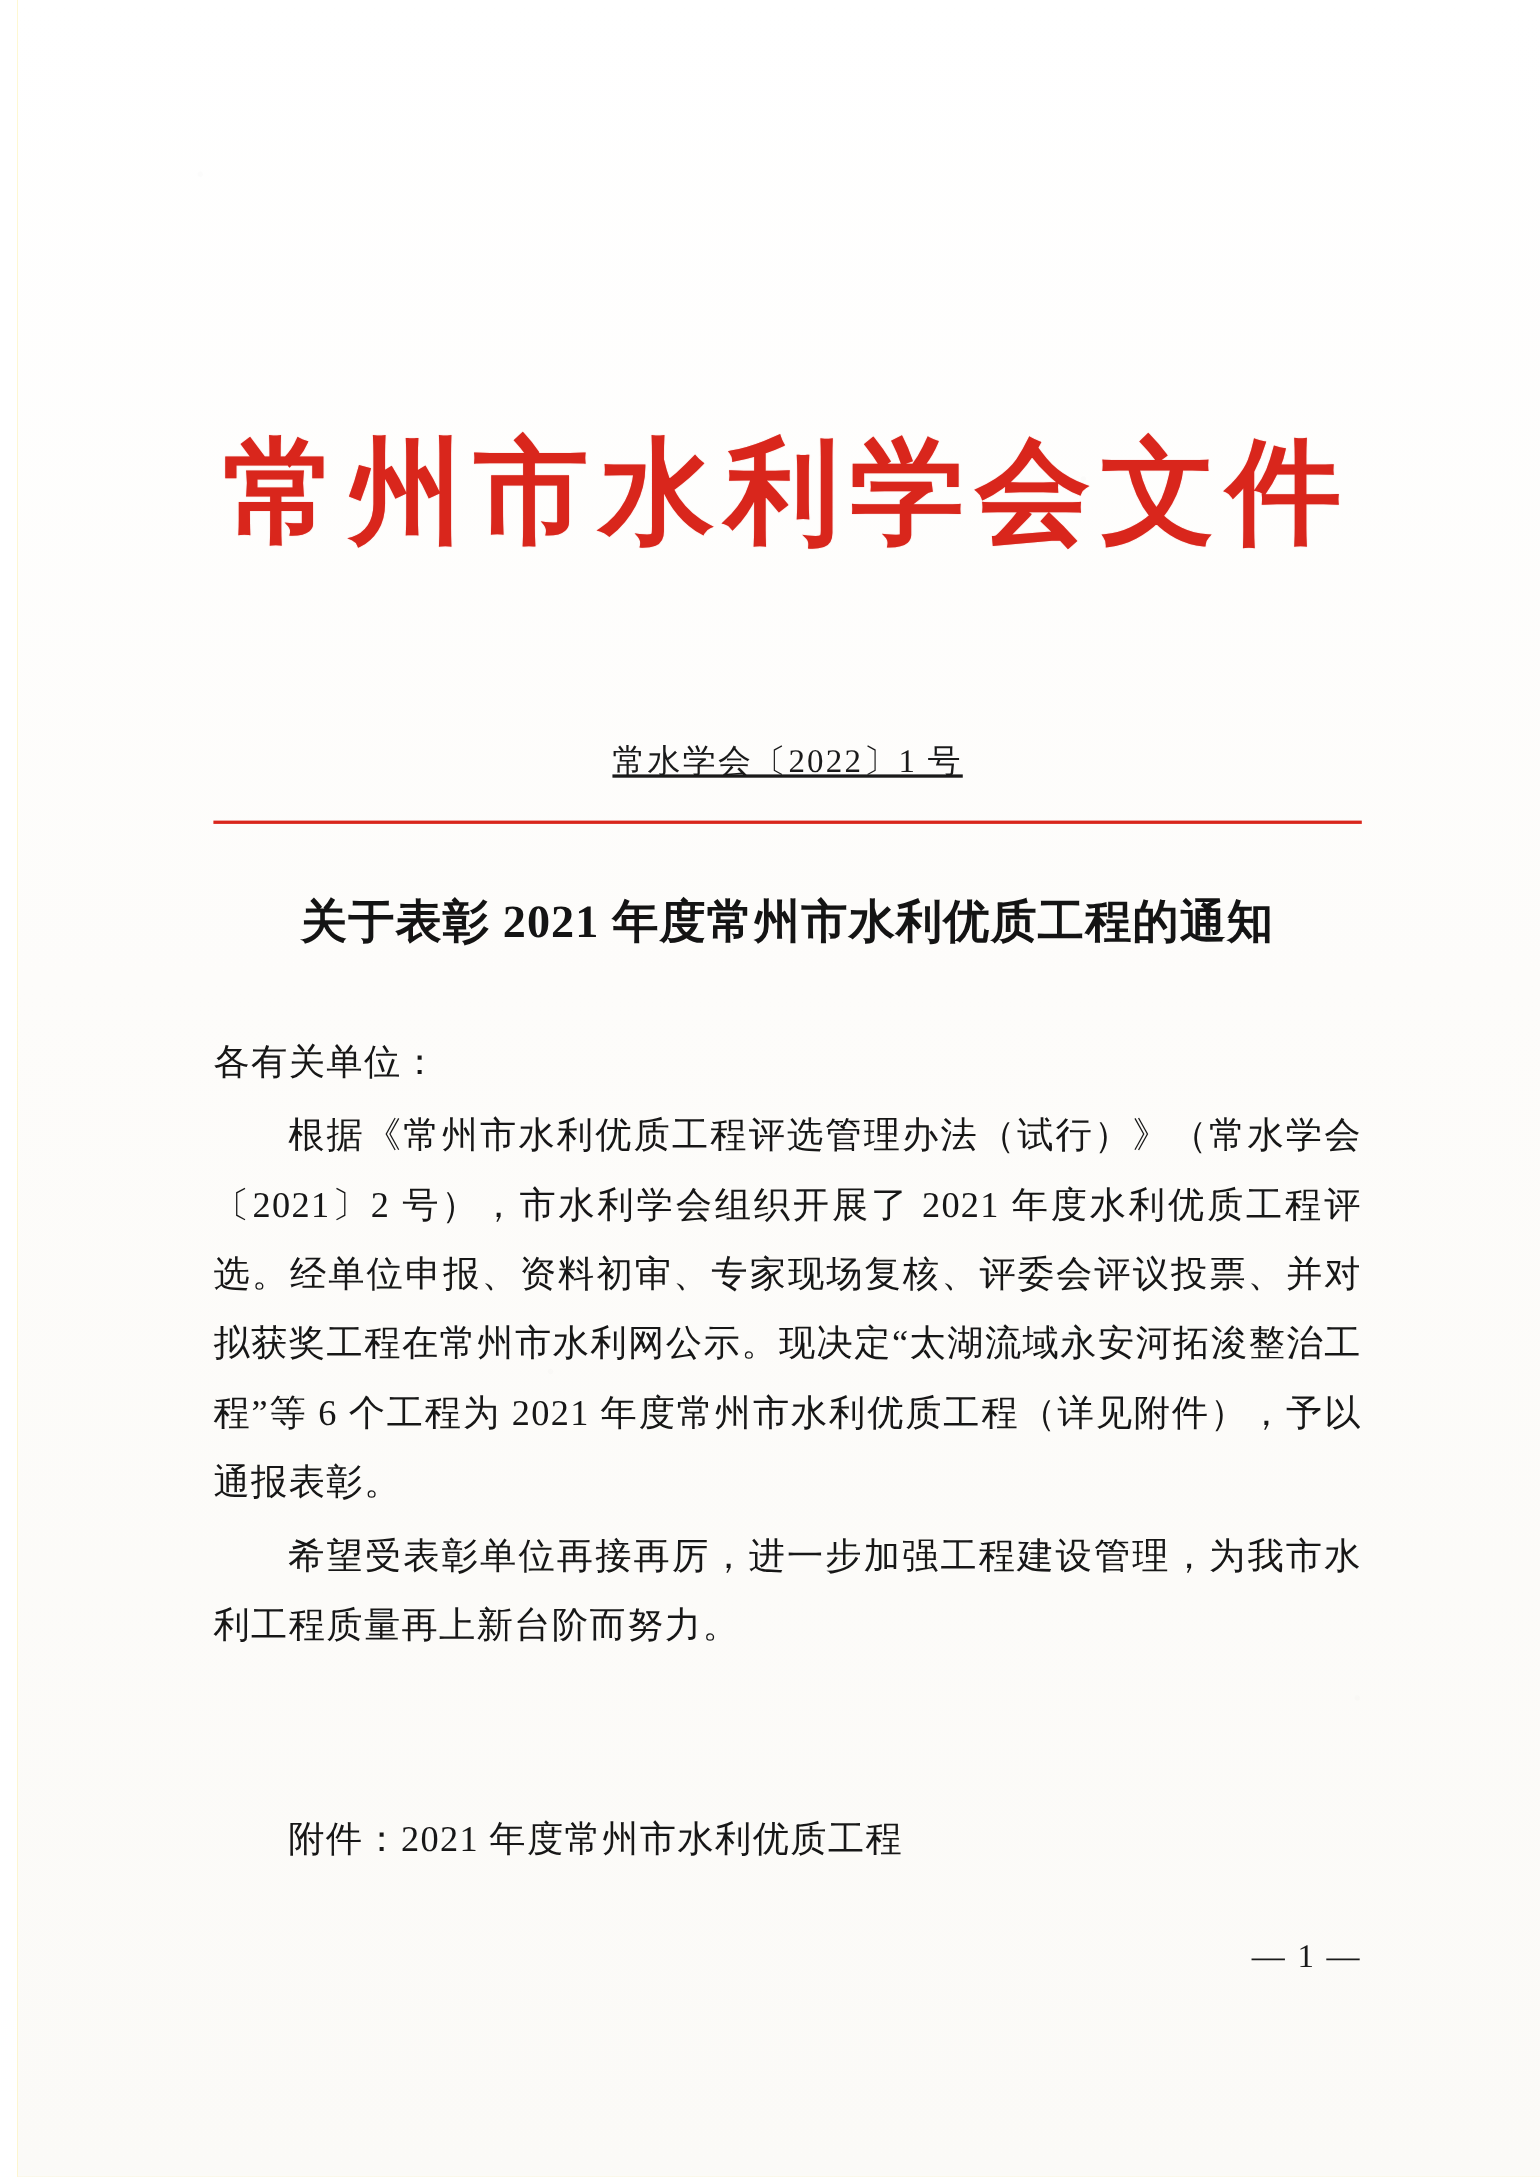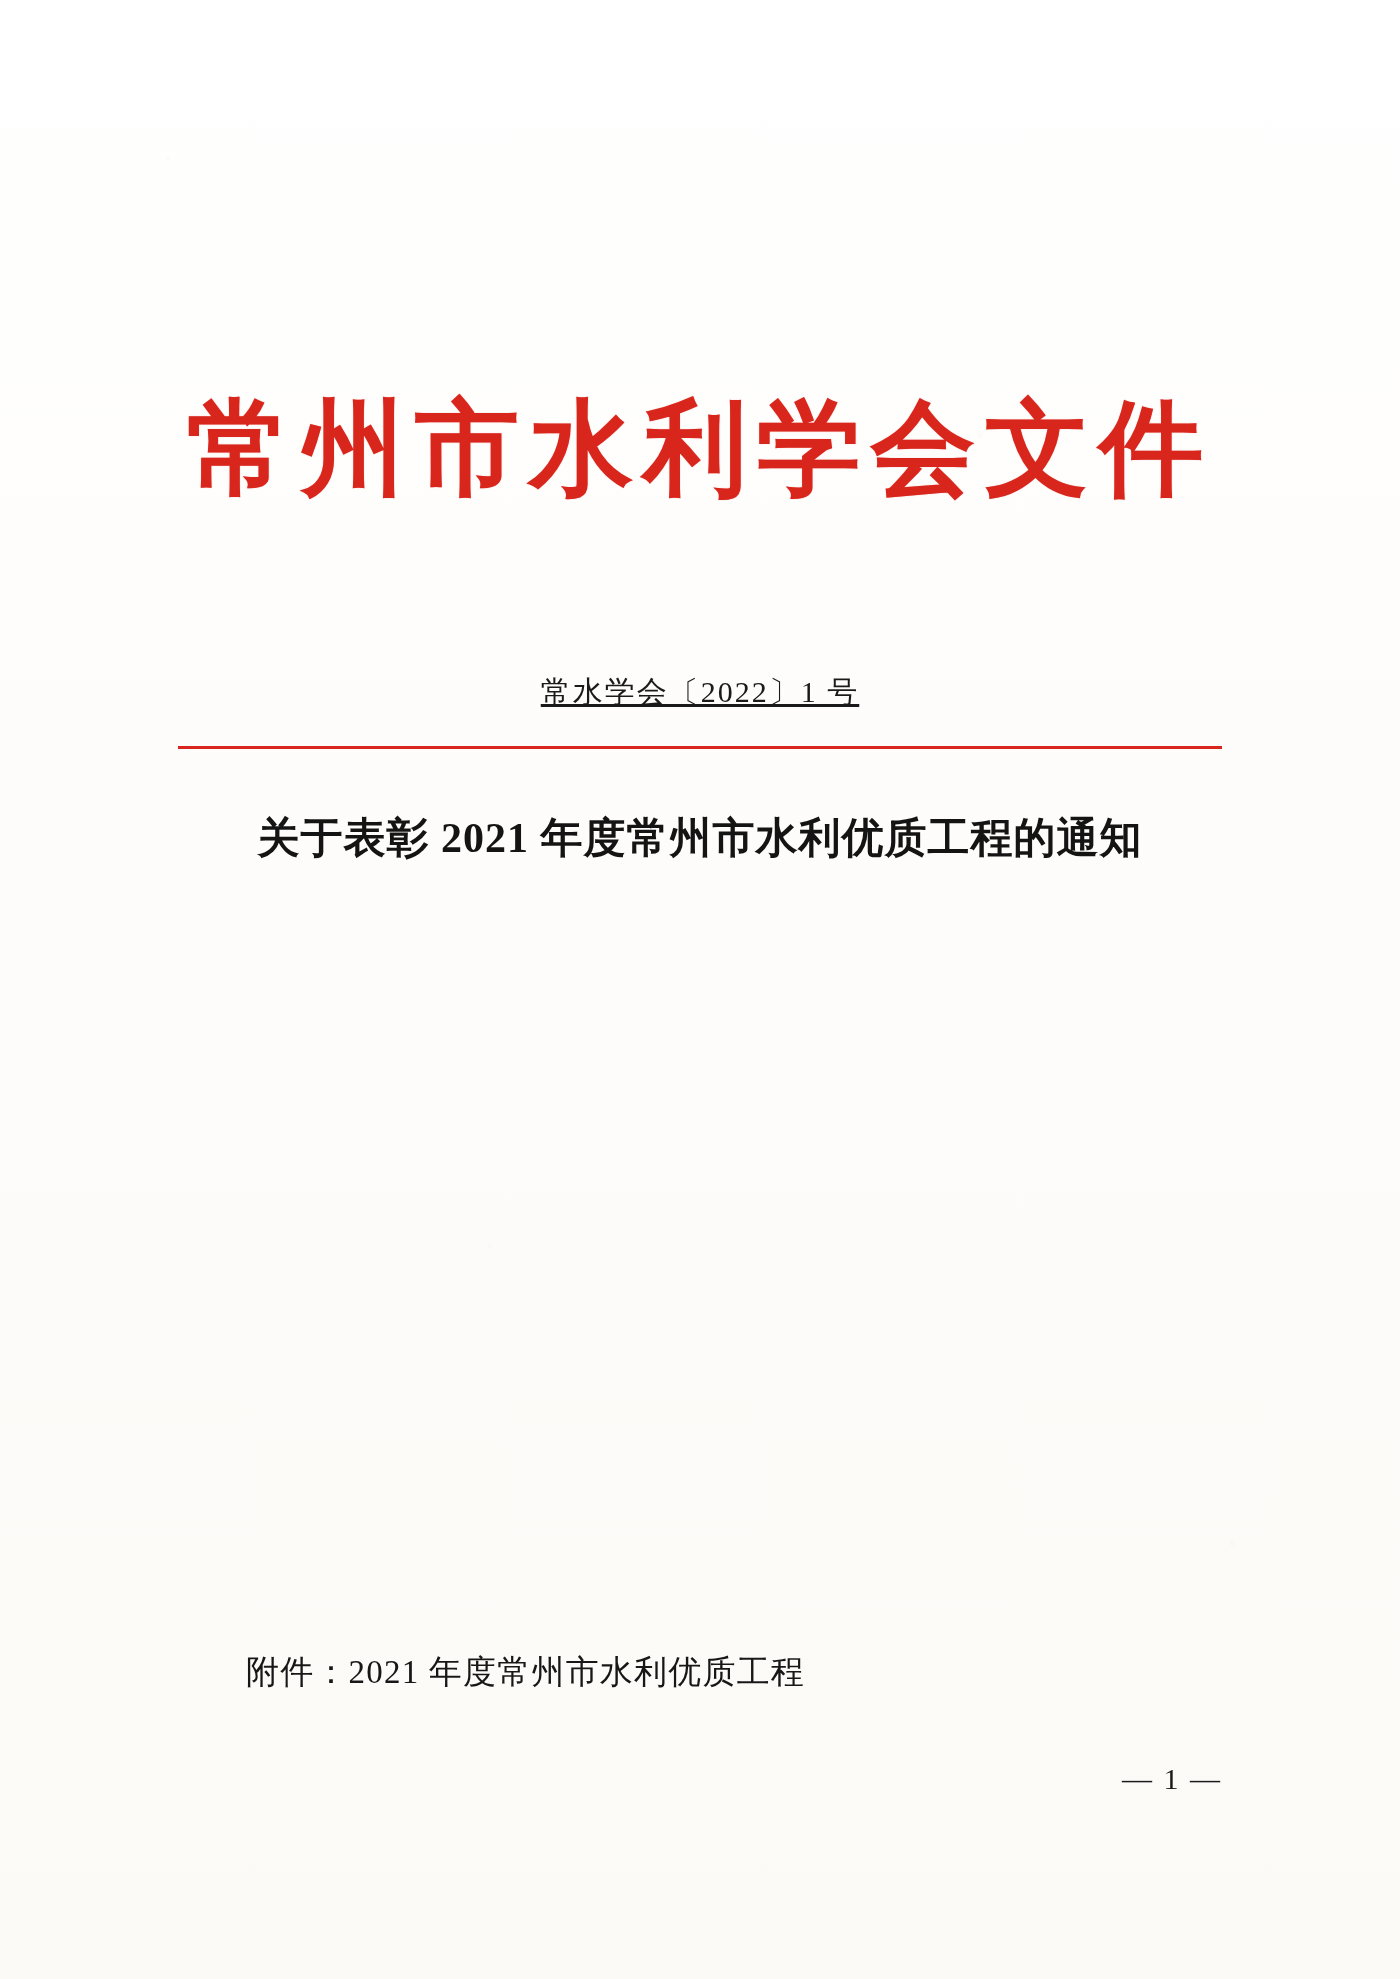--- a/index.html
+++ b/index.html
@@ -12,20 +12,21 @@
     height: 1979px;
     font-family: "Liberation Serif", "DejaVu Serif", serif;
     color: #1a1a1a;
     position: relative;
     overflow: hidden;
   }
   .page {
     position: absolute;
     inset: 0;
     background: #fde047;
+    margin-left: 16px;
   }
   
   .paper-noise {
     position: absolute;
     inset: 0;
     background:
       radial-gradient(circle at 12% 8%, rgba(0,0,0,0.012) 0 2px, transparent 3px),
       radial-gradient(circle at 70% 22%, rgba(0,0,0,0.010) 0 2px, transparent 3px),
       radial-gradient(circle at 35% 63%, rgba(0,0,0,0.010) 0 2px, transparent 3px),
       radial-gradient(circle at 88% 78%, rgba(0,0,0,0.012) 0 2px, transparent 3px),
@@ -139,18 +140,23 @@
   <div class="content">
 
     <div class="doc-title">常州市水利学会文件</div>
 
     <div class="doc-number">常水学会〔2022〕1 号</div>
 
     <div class="red-rule"></div>
 
     <div class="subject">关于表彰 2021 年度常州市水利优质工程的通知</div>
 
+    <div class="body-block">
+      <p>各有关单位：</p>
+      <p class="indent2">根据《常州市水利优质工程评选管理办法（试行）》（常水学会〔2021〕2 号），市水利学会组织开展了 2021 年度水利优质工程评选。经单位申报、资料初审、专家现场复核、评委会评议投票、并对拟获奖工程在常州市水利网公示。现决定“太湖流域永安河拓浚整治工程”等 6 个工程为 2021 年度常州市水利优质工程（详见附件），予以通报表彰。</p>
+      <p class="indent2 gap-before">希望受表彰单位再接再厉，进一步加强工程建设管理，为我市水利工程质量再上新台阶而努力。</p>
+    </div>
 
     <div class="attachment-line">附件：2021 年度常州市水利优质工程</div>
 
     <div class="page-number">— 1 —</div>
   </div>
 </div>
 
 </body></html>

